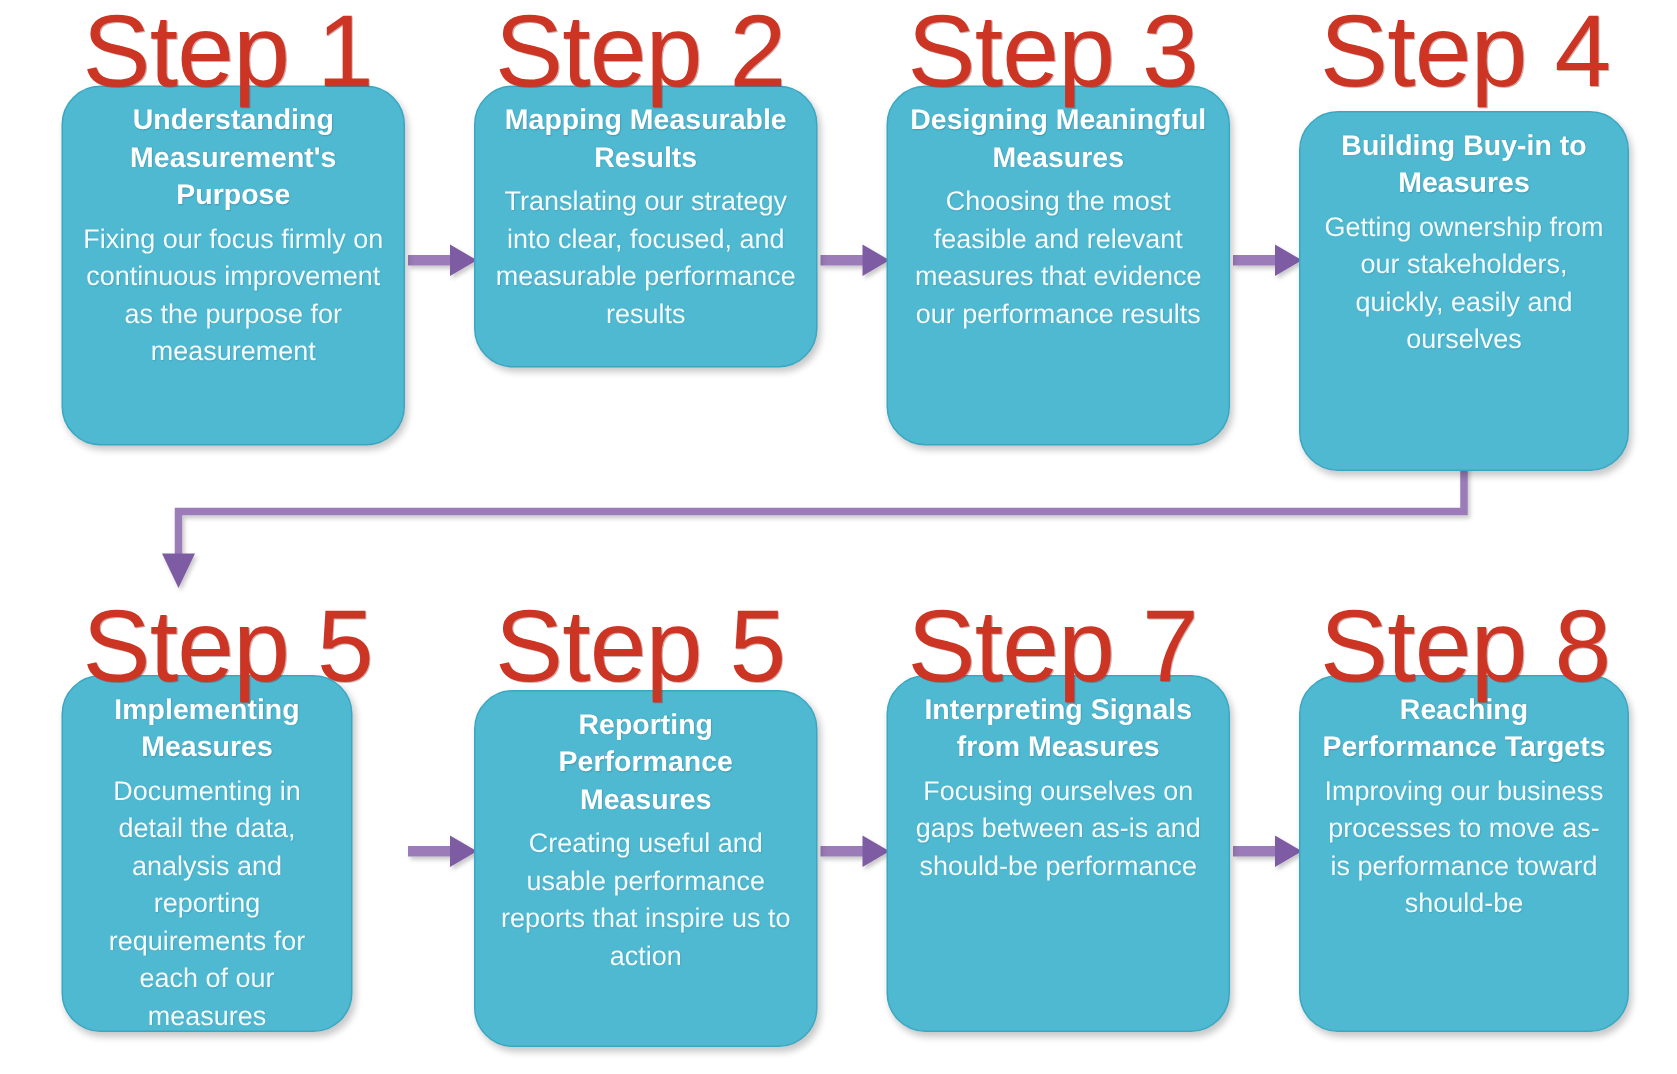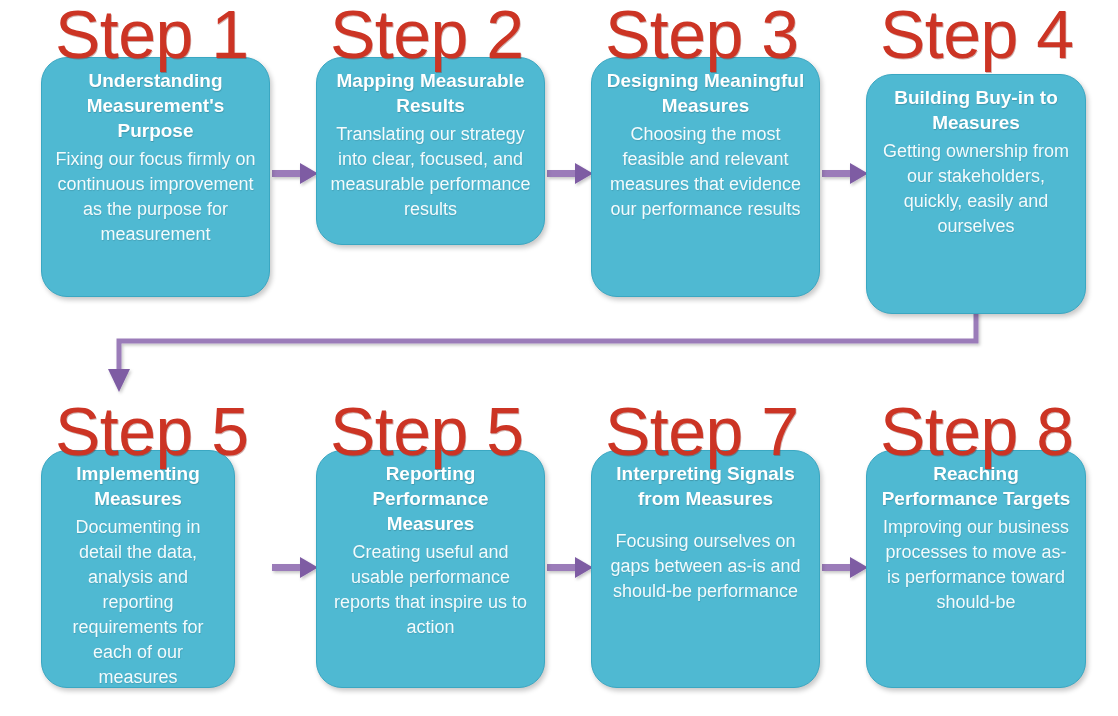--- a/index.html
+++ b/index.html
@@ -168,29 +168,29 @@
   <div class="step" style="left:41px; top:405px; width:229px;">
     <div class="step-label">Step 5</div>
     <div class="step-box" style="top:45px; width:194px; height:238px;">
       <div class="step-title">Implementing Measures</div>
       <div class="step-desc">Documenting in detail the data, analysis and reporting requirements for each of our measures</div>
     </div>
   </div>
 
   <div class="step" style="left:316px; top:405px; width:229px;">
     <div class="step-label">Step 5</div>
-    <div class="step-box" style="top:45px; width:229px; height:238px;">
+    <div class="step-box" style="top:55px; width:229px; height:238px;">
       <div class="step-title">Reporting Performance Measures</div>
       <div class="step-desc">Creating useful and usable performance reports that inspire us to action</div>
     </div>
   </div>
 
   <div class="step" style="left:591px; top:405px; width:229px;">
     <div class="step-label">Step 7</div>
-    <div class="step-box" style="top:45px; width:229px; height:238px;gap:14px;">
+    <div class="step-box" style="top:45px; width:229px; height:238px;">
       <div class="step-title">Interpreting Signals from Measures</div>
       <div class="step-desc">Focusing ourselves on gaps between as-is and should-be performance</div>
     </div>
   </div>
 
   <div class="step" style="left:866px; top:405px; width:220px;">
     <div class="step-label">Step 8</div>
     <div class="step-box" style="top:45px; width:220px; height:238px;">
       <div class="step-title">Reaching Performance Targets</div>
       <div class="step-desc">Improving our business processes to move as-is performance toward should-be</div>

